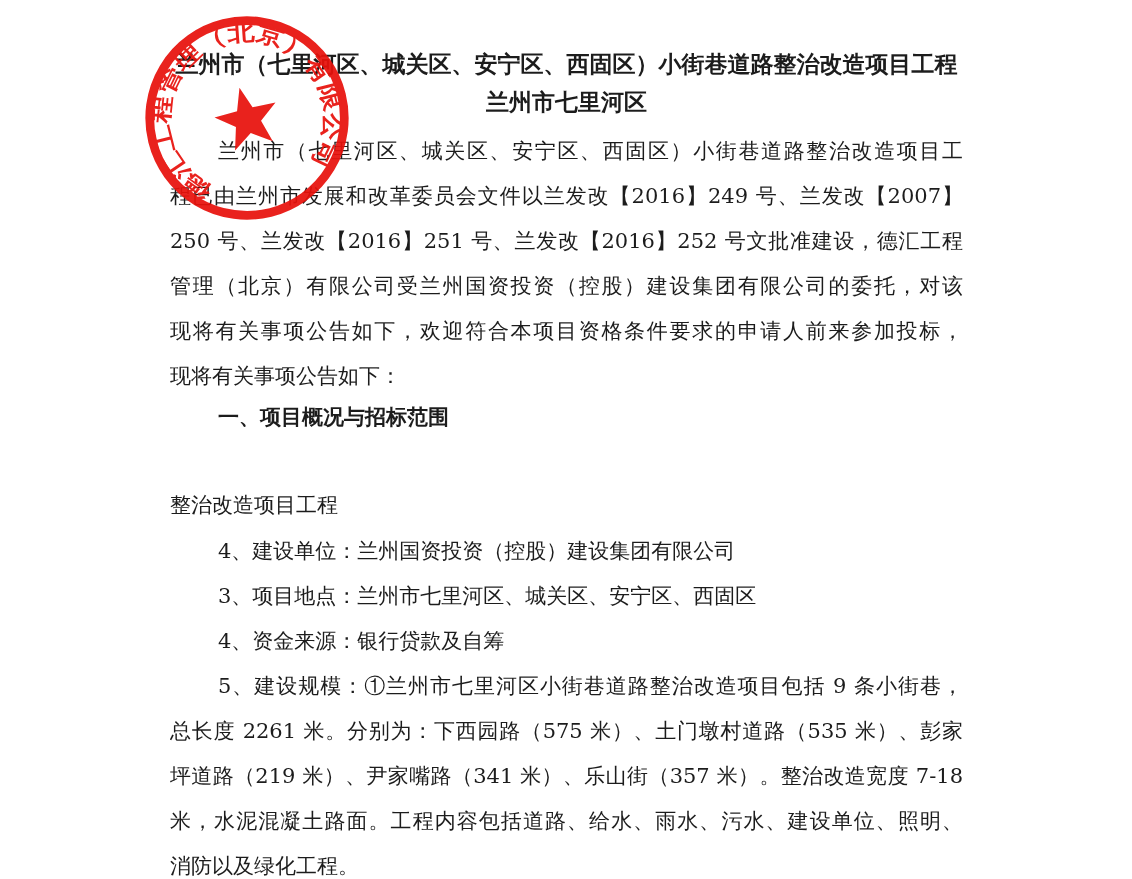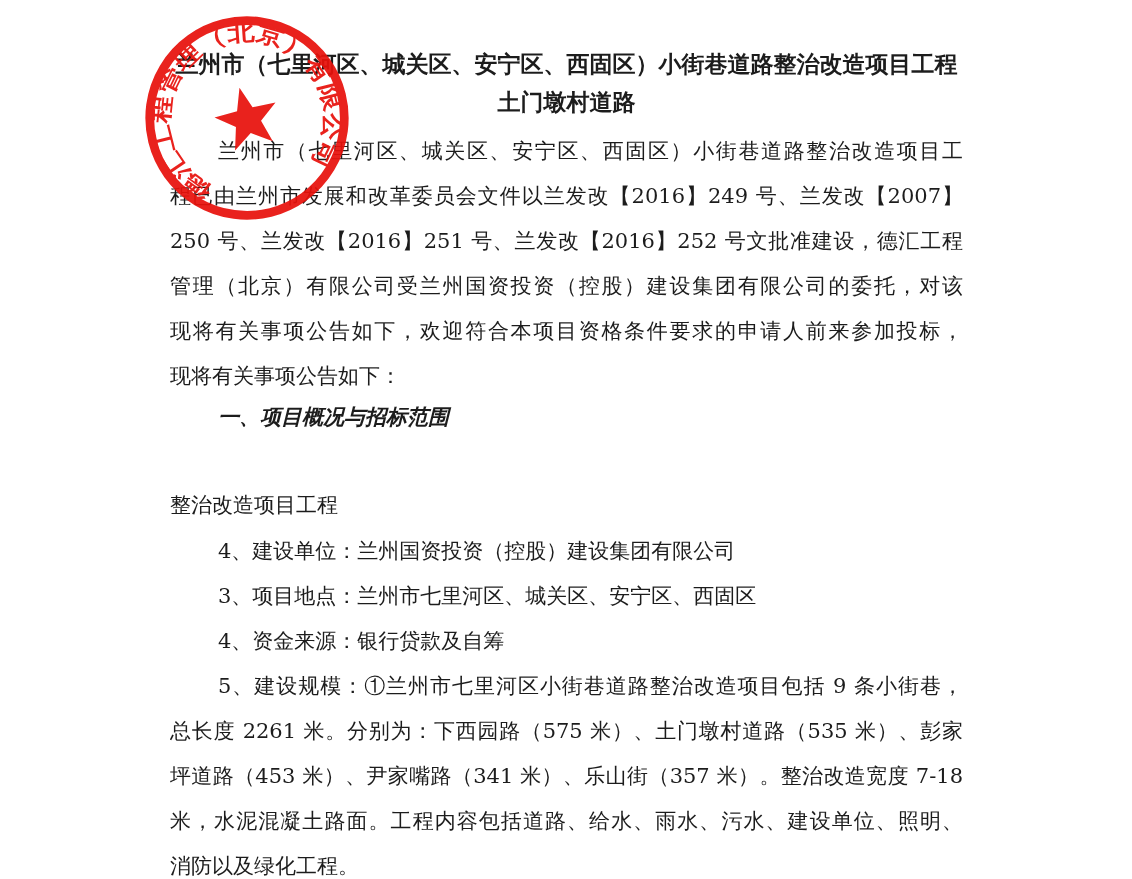--- a/index.html
+++ b/index.html
@@ -13,21 +13,21 @@
   }
   .tl{
     position:absolute;
     left:170px;width:793px;height:34px;
     font-size:21px;line-height:30px;
     overflow:hidden;
     box-sizing:border-box;
   }
   .ind{padding-left:48px;}
   .just{text-align:justify;text-align-last:justify;}
-  .bold{font-weight:bold;font-style:italic;}
+  .bold{font-weight:bold;}
   .title-line{
     position:absolute;
     left:170px;width:793px;
     text-align:center;
     font-weight:bold;
     font-size:23px;line-height:32px;
     white-space:nowrap;
   }
   .seal{
     position:absolute;
@@ -36,36 +36,36 @@
     transform:rotate(-14deg);
     opacity:0.93;
   }
 </style>
 </head>
 <body>
 
 <div class="page">
 
   <div class="title-line" style="top:48px">兰州市（七里河区、城关区、安宁区、西固区）小街巷道路整治改造项目工程</div>
-  <div class="title-line" style="top:86px">土门墩村道路</div>
+  <div class="title-line" style="top:86px">兰州市七里河区</div>
 
   <div class="tl ind just" style="top:136px">兰州市（七里河区、城关区、安宁区、西固区）小街巷道路整治改造项目工</div>
   <div class="tl just" style="top:181px">程已由兰州市发展和改革委员会文件以兰发改【2016】249 号、兰发改【2007】</div>
   <div class="tl just" style="top:226px">250 号、兰发改【2016】251 号、兰发改【2016】252 号文批准建设，德汇工程</div>
   <div class="tl just" style="top:271px">管理（北京）有限公司受兰州国资投资（控股）建设集团有限公司的委托，对该</div>
   <div class="tl just" style="top:316px">现将有关事项公告如下，欢迎符合本项目资格条件要求的申请人前来参加投标，</div>
   <div class="tl" style="top:361px">现将有关事项公告如下：</div>
   <div class="tl ind bold" style="top:402px">一、项目概况与招标范围</div>
   <div class="tl" style="top:490px">整治改造项目工程</div>
   <div class="tl ind" style="top:536px">4、建设单位：兰州国资投资（控股）建设集团有限公司</div>
   <div class="tl ind" style="top:581px">3、项目地点：兰州市七里河区、城关区、安宁区、西固区</div>
   <div class="tl ind" style="top:626px">4、资金来源：银行贷款及自筹</div>
   <div class="tl ind just" style="top:671px">5、建设规模：①兰州市七里河区小街巷道路整治改造项目包括 9 条小街巷，</div>
   <div class="tl just" style="top:716px">总长度 2261 米。分别为：下西园路（575 米）、土门墩村道路（535 米）、彭家</div>
-  <div class="tl just" style="top:761px">坪道路（453 米）、尹家嘴路（341 米）、乐山街（357 米）。整治改造宽度 7-18</div>
+  <div class="tl just" style="top:761px">坪道路（219 米）、尹家嘴路（341 米）、乐山街（357 米）。整治改造宽度 7-18</div>
   <div class="tl just" style="top:806px">米，水泥混凝土路面。工程内容包括道路、给水、雨水、污水、建设单位、照明、</div>
   <div class="tl" style="top:851px">消防以及绿化工程。</div>
 
   <svg class="seal" viewBox="0 0 220 220">
     <circle cx="110" cy="110" r="100" fill="none" stroke="#e8120c" stroke-width="9"></circle>
     <polygon fill="#e8120c" points="110,78 118.2,100.7 142.3,101.5 123.3,116.3 130,139.5 110,126 90,139.5 96.7,116.3 77.7,101.5 101.8,100.7"></polygon>
     <defs>
       <path id="sealArc" d="M 58.6 171.3 A 80 80 0 1 1 161.4 171.3" fill="none"></path>
     </defs>
     <text font-size="23" font-weight="bold" fill="#e8120c" font-family="DejaVu Serif, Liberation Serif, serif">

